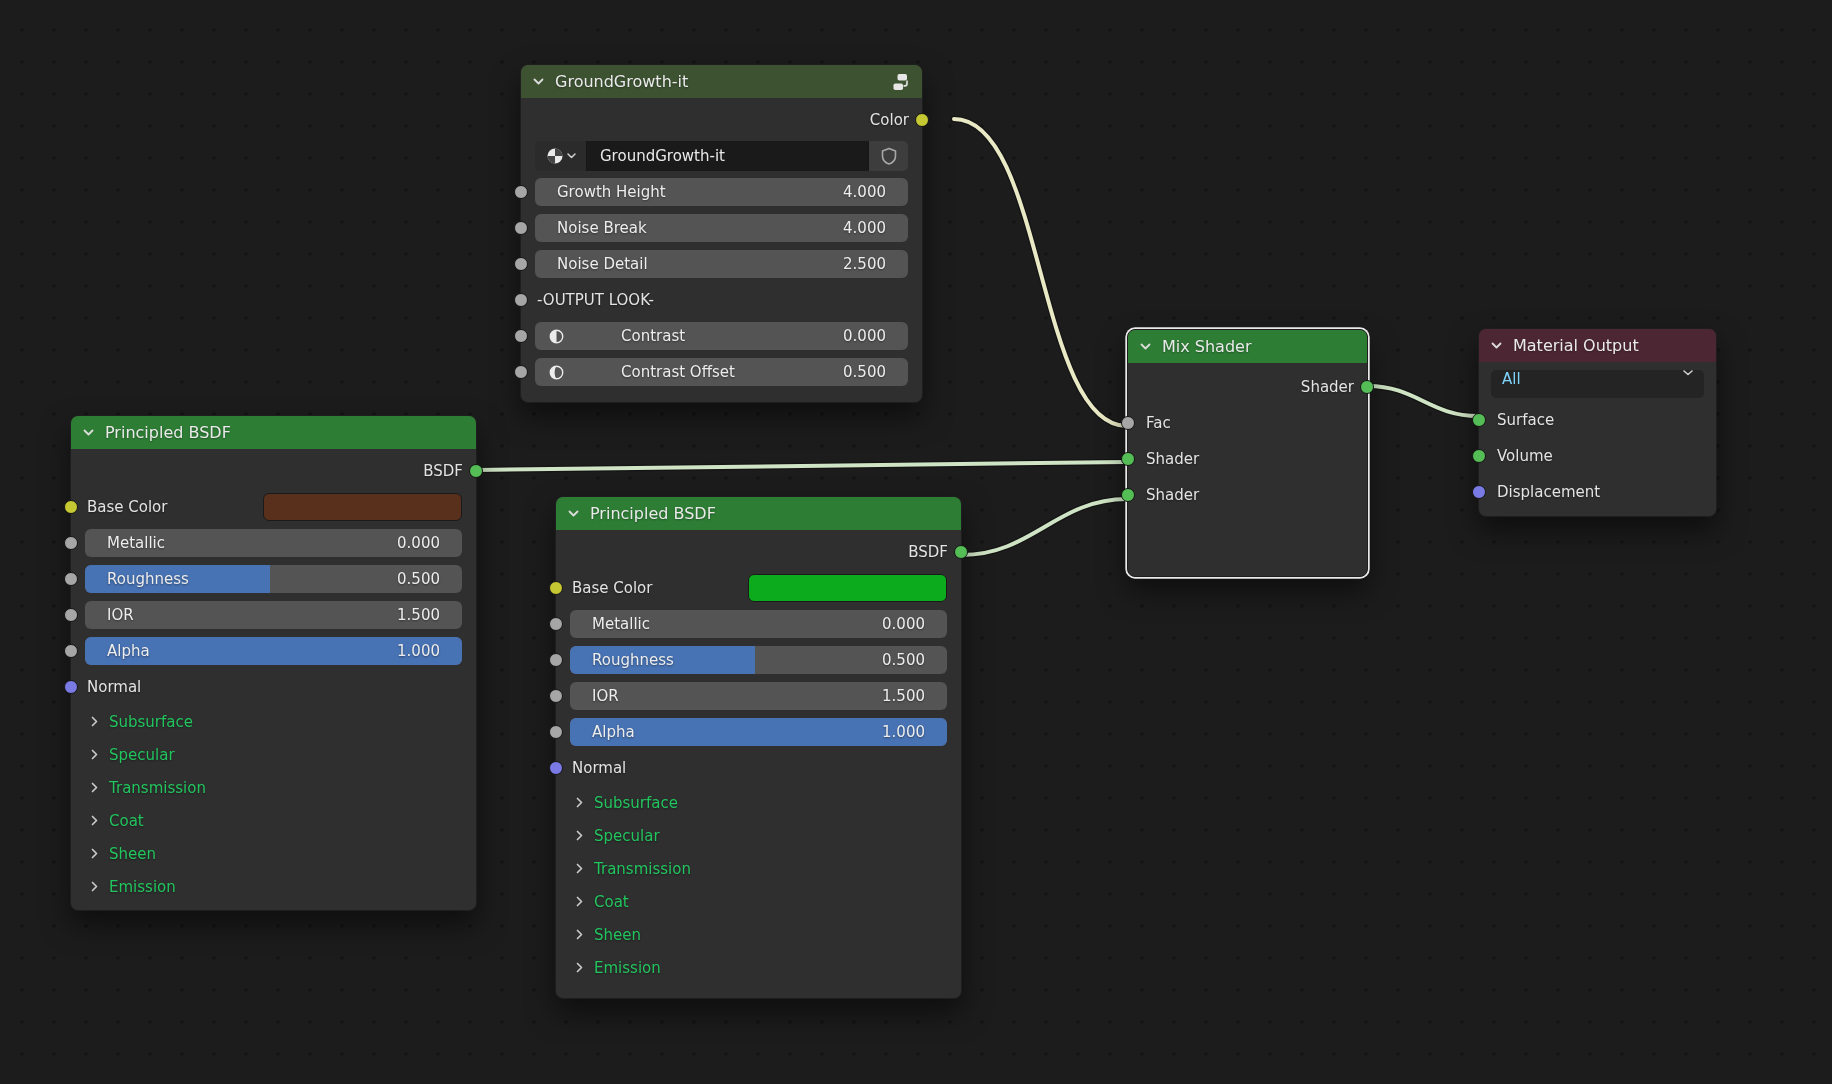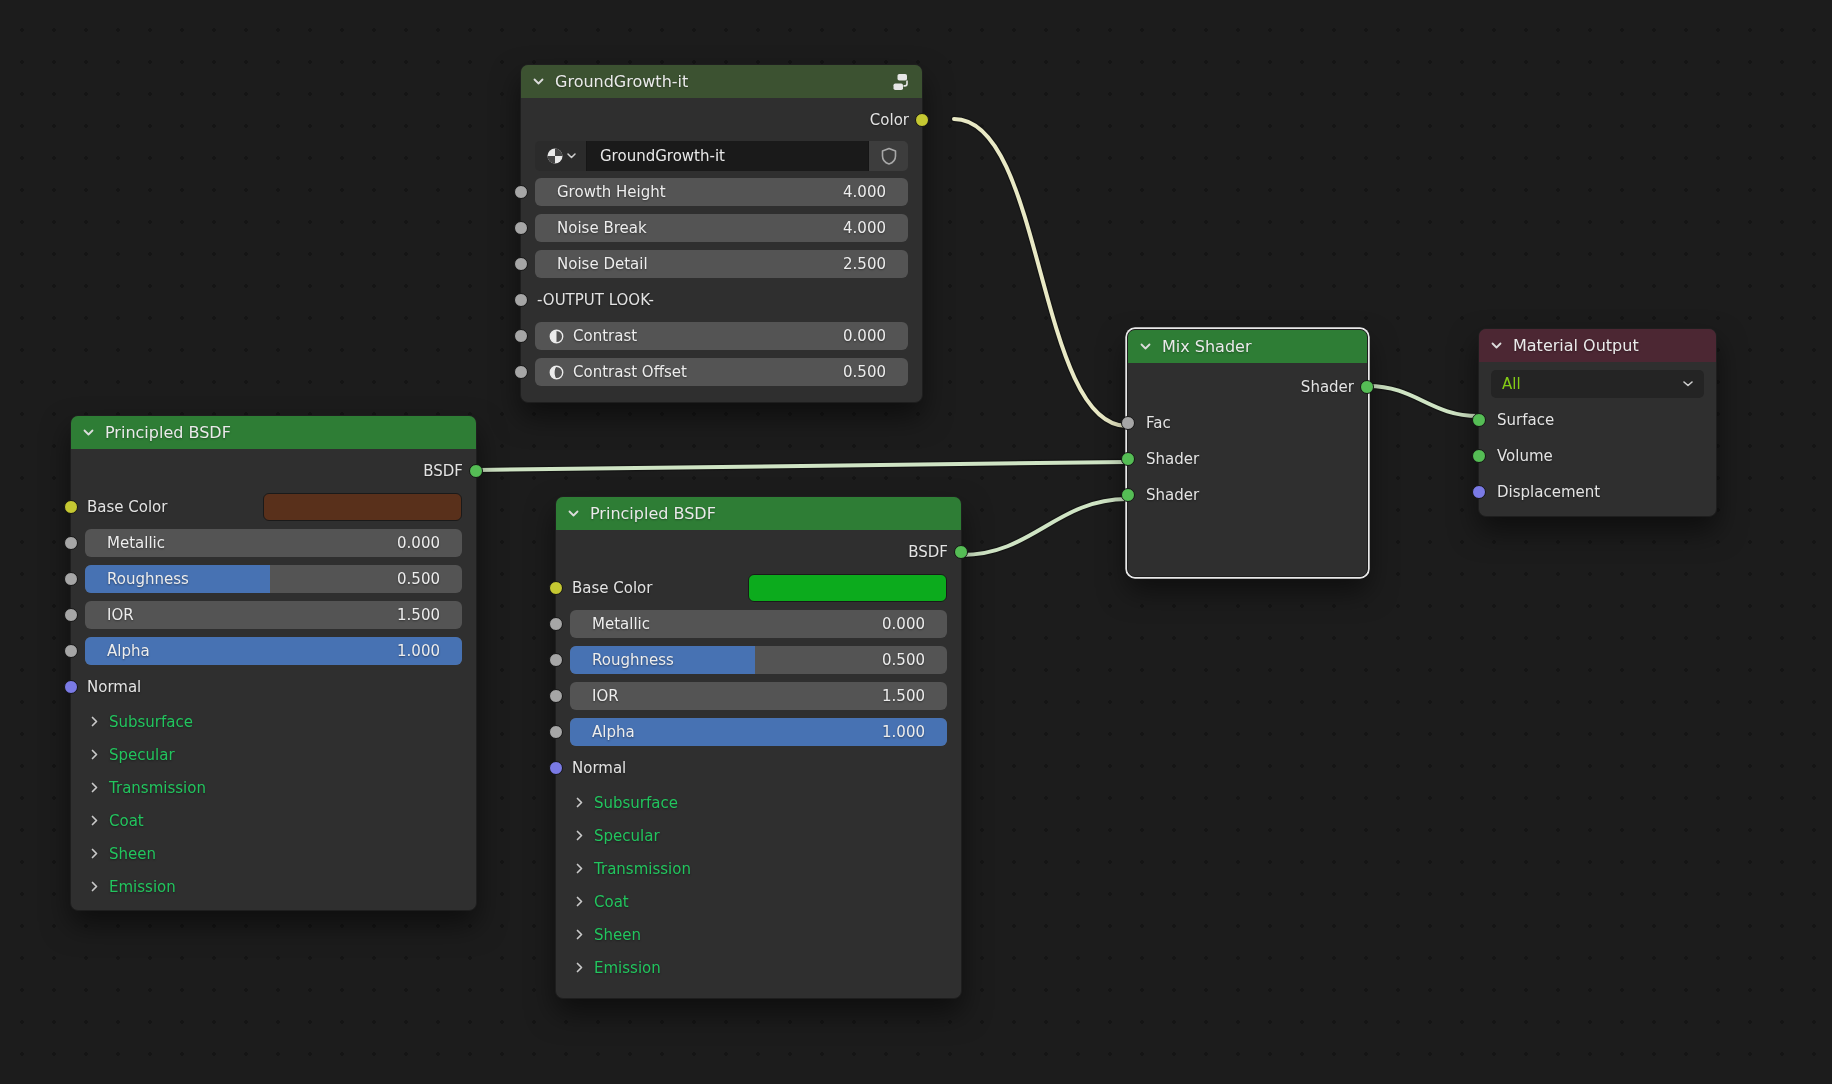--- a/index.html
+++ b/index.html
@@ -35,39 +35,39 @@
   .row{position:relative;height:36px;display:flex;align-items:center;padding:0 14px;}
   .row.first{margin-top:4px;}
   .out-row{justify-content:flex-end;padding-right:13px;}
   .plain-label{font-size:15px;color:#e3e3e3;text-shadow:0 1px 2px rgba(0,0,0,.4);}
   .widget{flex:1;height:28px;background:var(--widget);border-radius:6px;display:flex;
           align-items:center;justify-content:space-between;padding:0 22px;font-size:15px;
           color:#ededed;position:relative;overflow:hidden;text-shadow:0 1px 2px rgba(0,0,0,.4);}
   .widget .wlabel,.widget .wvalue{position:relative;z-index:1;white-space:nowrap;}
   .widget .fill{position:absolute;left:0;top:0;bottom:0;background:var(--widget-blue);z-index:0;}
   .fill-49{width:49%;} .fill-100{width:100%;}
-  .widget.has-icon{justify-content:flex-start;padding-left:14px;}
+  .widget.has-icon{justify-content:flex-start;padding-left:14px;gap:48px;}
   .widget.has-icon .wvalue{margin-left:auto;}
   .widget.has-icon .wlabel{margin-left:9px;}
   .socket{position:absolute;width:14px;height:14px;border-radius:50%;
           border:1.5px solid #141414;top:50%;transform:translateY(-50%);z-index:3;}
   .socket.in{left:-7px;} .socket.out{right:-7px;}
   .sk-yellow{background:var(--socket-yellow);} .sk-gray{background:var(--socket-gray);}
   .sk-green{background:var(--socket-green);} .sk-purple{background:var(--socket-purple);}
   .section-row{height:33px;display:flex;align-items:center;gap:11px;padding-left:20px;
                color:#22c55e;font-size:15px;text-shadow:0 1px 2px rgba(0,0,0,.4);}
   .selector-row{gap:0;padding:0 14px;}
   .mat-btn{height:30px;width:52px;background:#2b2b2b;border-radius:5px 0 0 5px;display:flex;
            align-items:center;justify-content:center;gap:3px;border-right:1px solid #161616;}
   .name-field{flex:1;height:30px;background:#1a1a1a;display:flex;align-items:center;
               padding:0 13px;font-size:15px;color:#e9e9e9;}
   .shield-btn{height:30px;width:40px;background:#3d3d3d;border-radius:0 5px 5px 0;display:flex;
               align-items:center;justify-content:center;border-left:1px solid #161616;}
   .dropdown{flex:1;height:28px;background:#242424;border-radius:5px;display:flex;
-            align-items:center;justify-content:space-between;padding:0 11px;font-size:15px;color:#84cc16;}
+            align-items:flex-start;justify-content:space-between;padding:0 11px;font-size:15px;color:#7dd3fc;}
   .base-swatch{height:28px;border-radius:6px;border:1px solid #1a1a1a;margin-left:auto;width:53%;}
   .swatch-brown{background:var(--base-color-brown);}
   .swatch-green{background:var(--base-color-green);}
   .icon{display:inline-flex;align-items:center;justify-content:center;}
 </style>
 </head>
 <body>
 
 <svg class="wires" width="1832" height="1084">
   <g fill="none" stroke="#141414" stroke-width="6.5" stroke-linecap="round">

